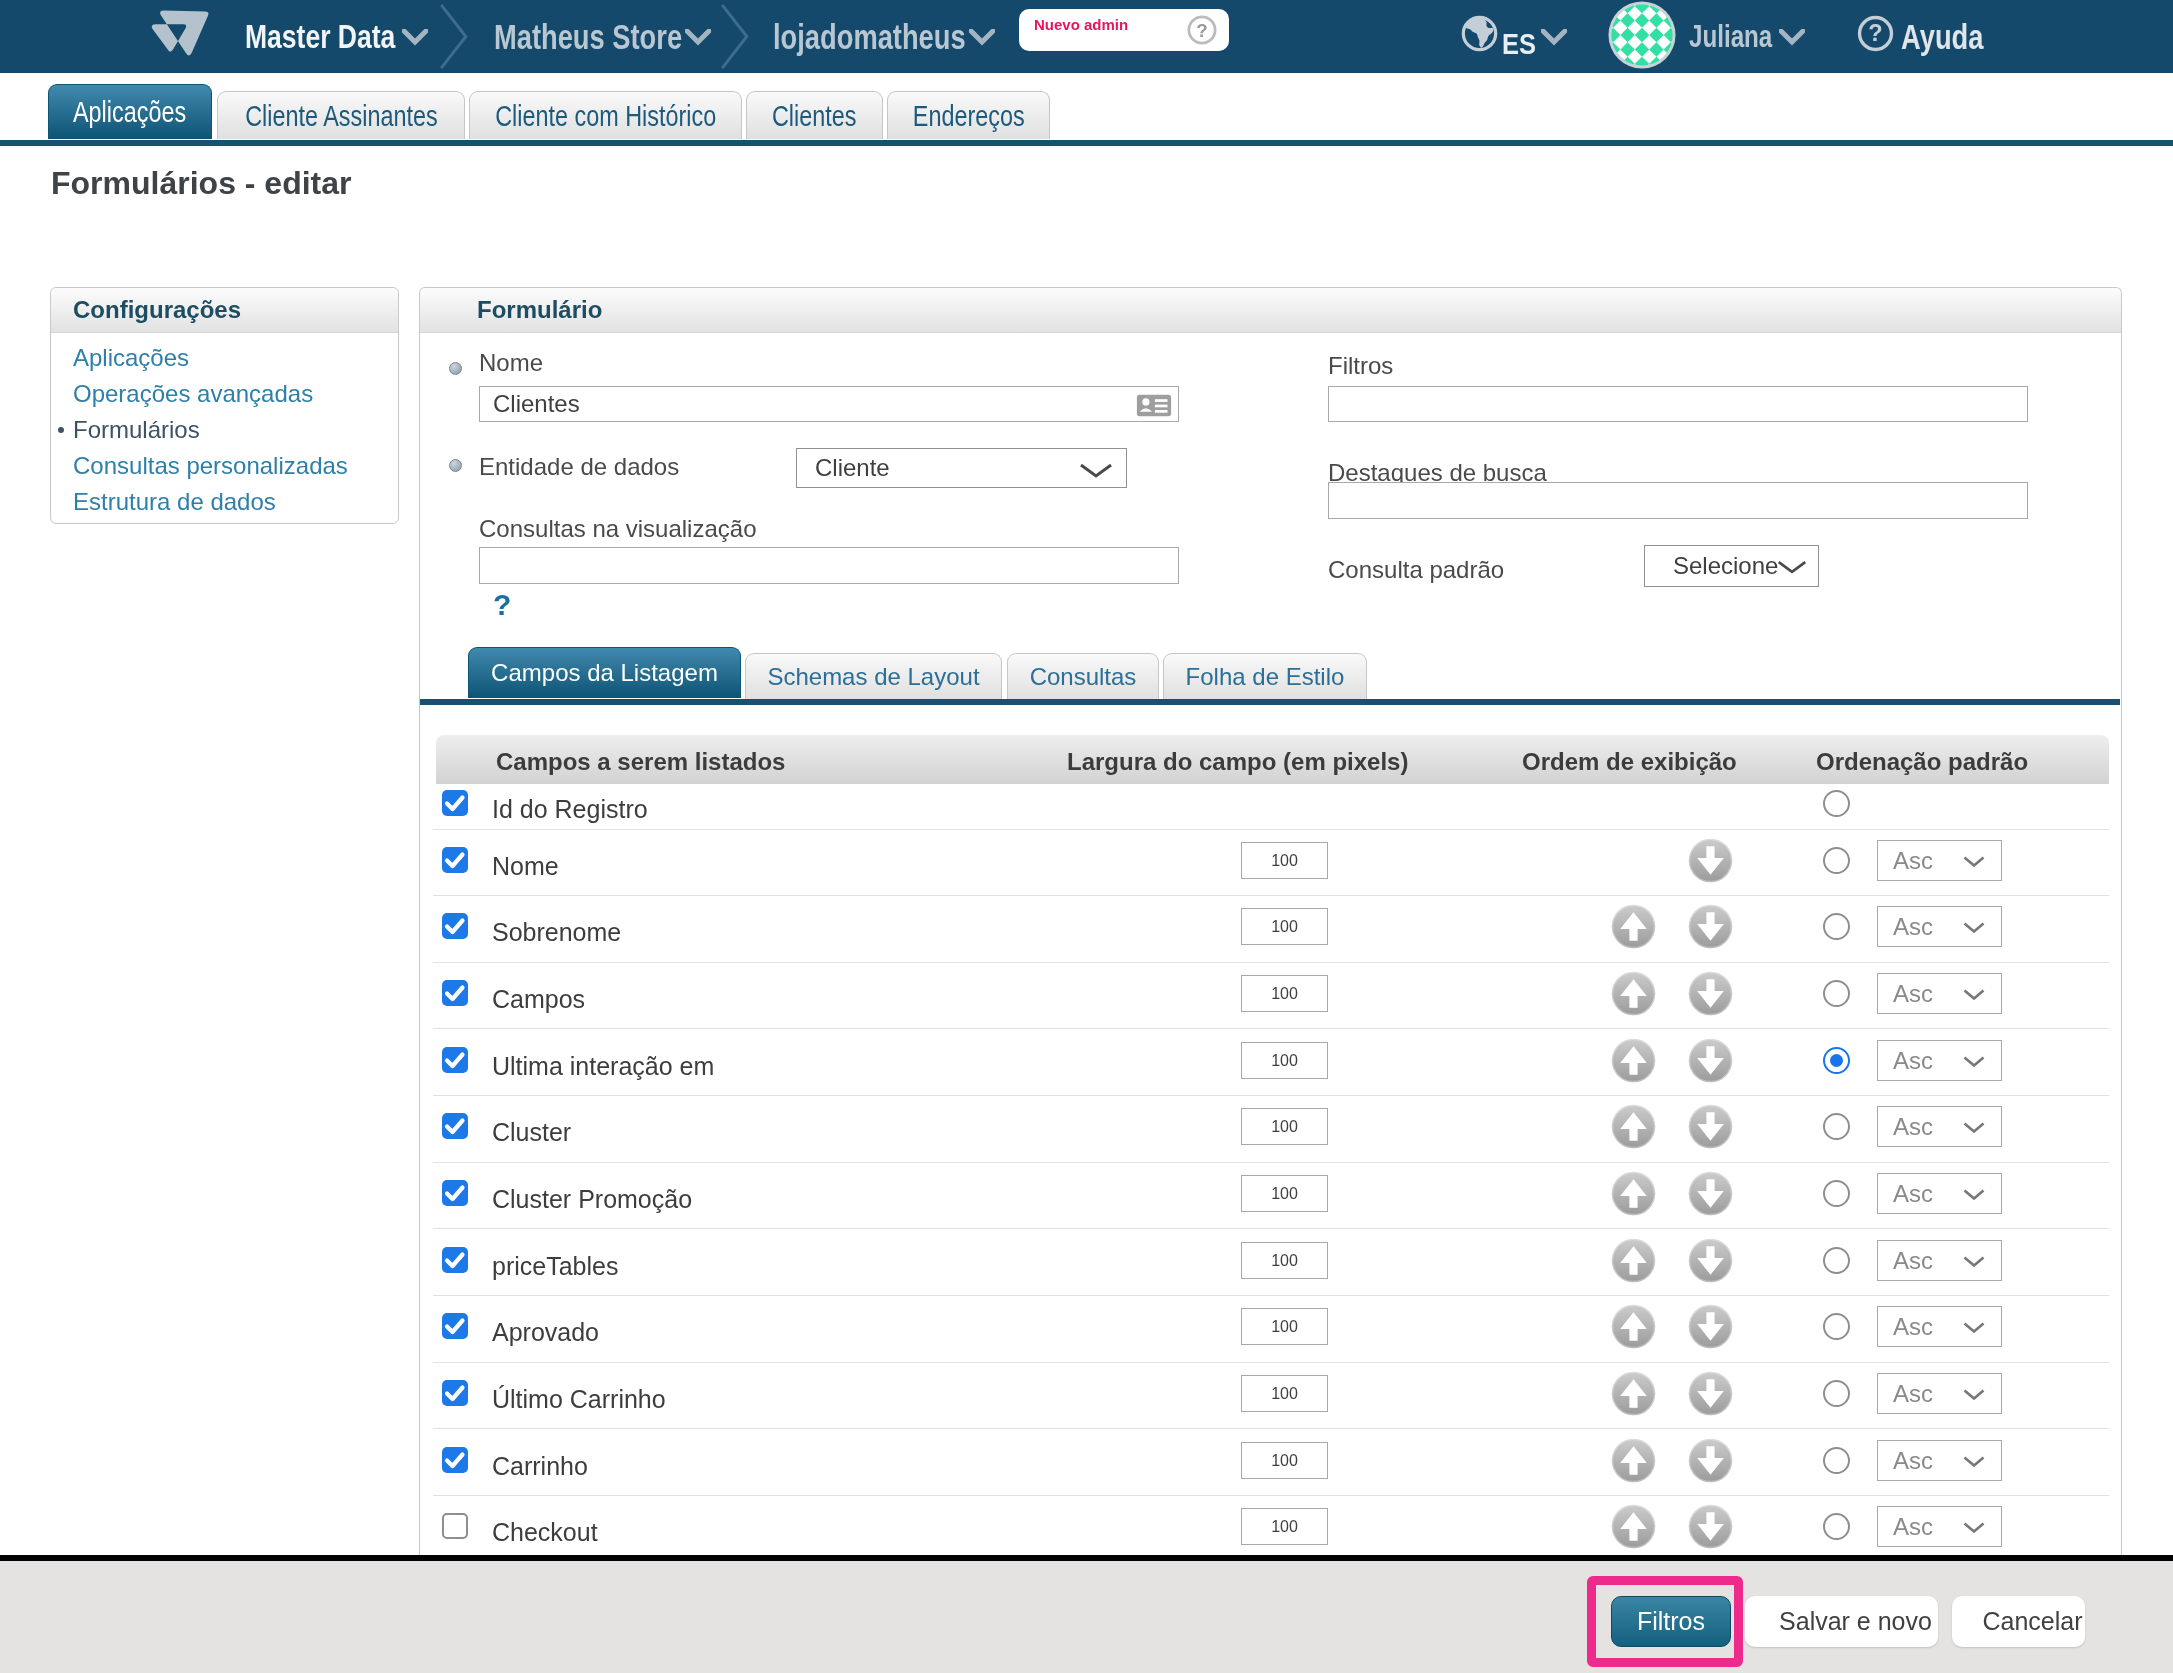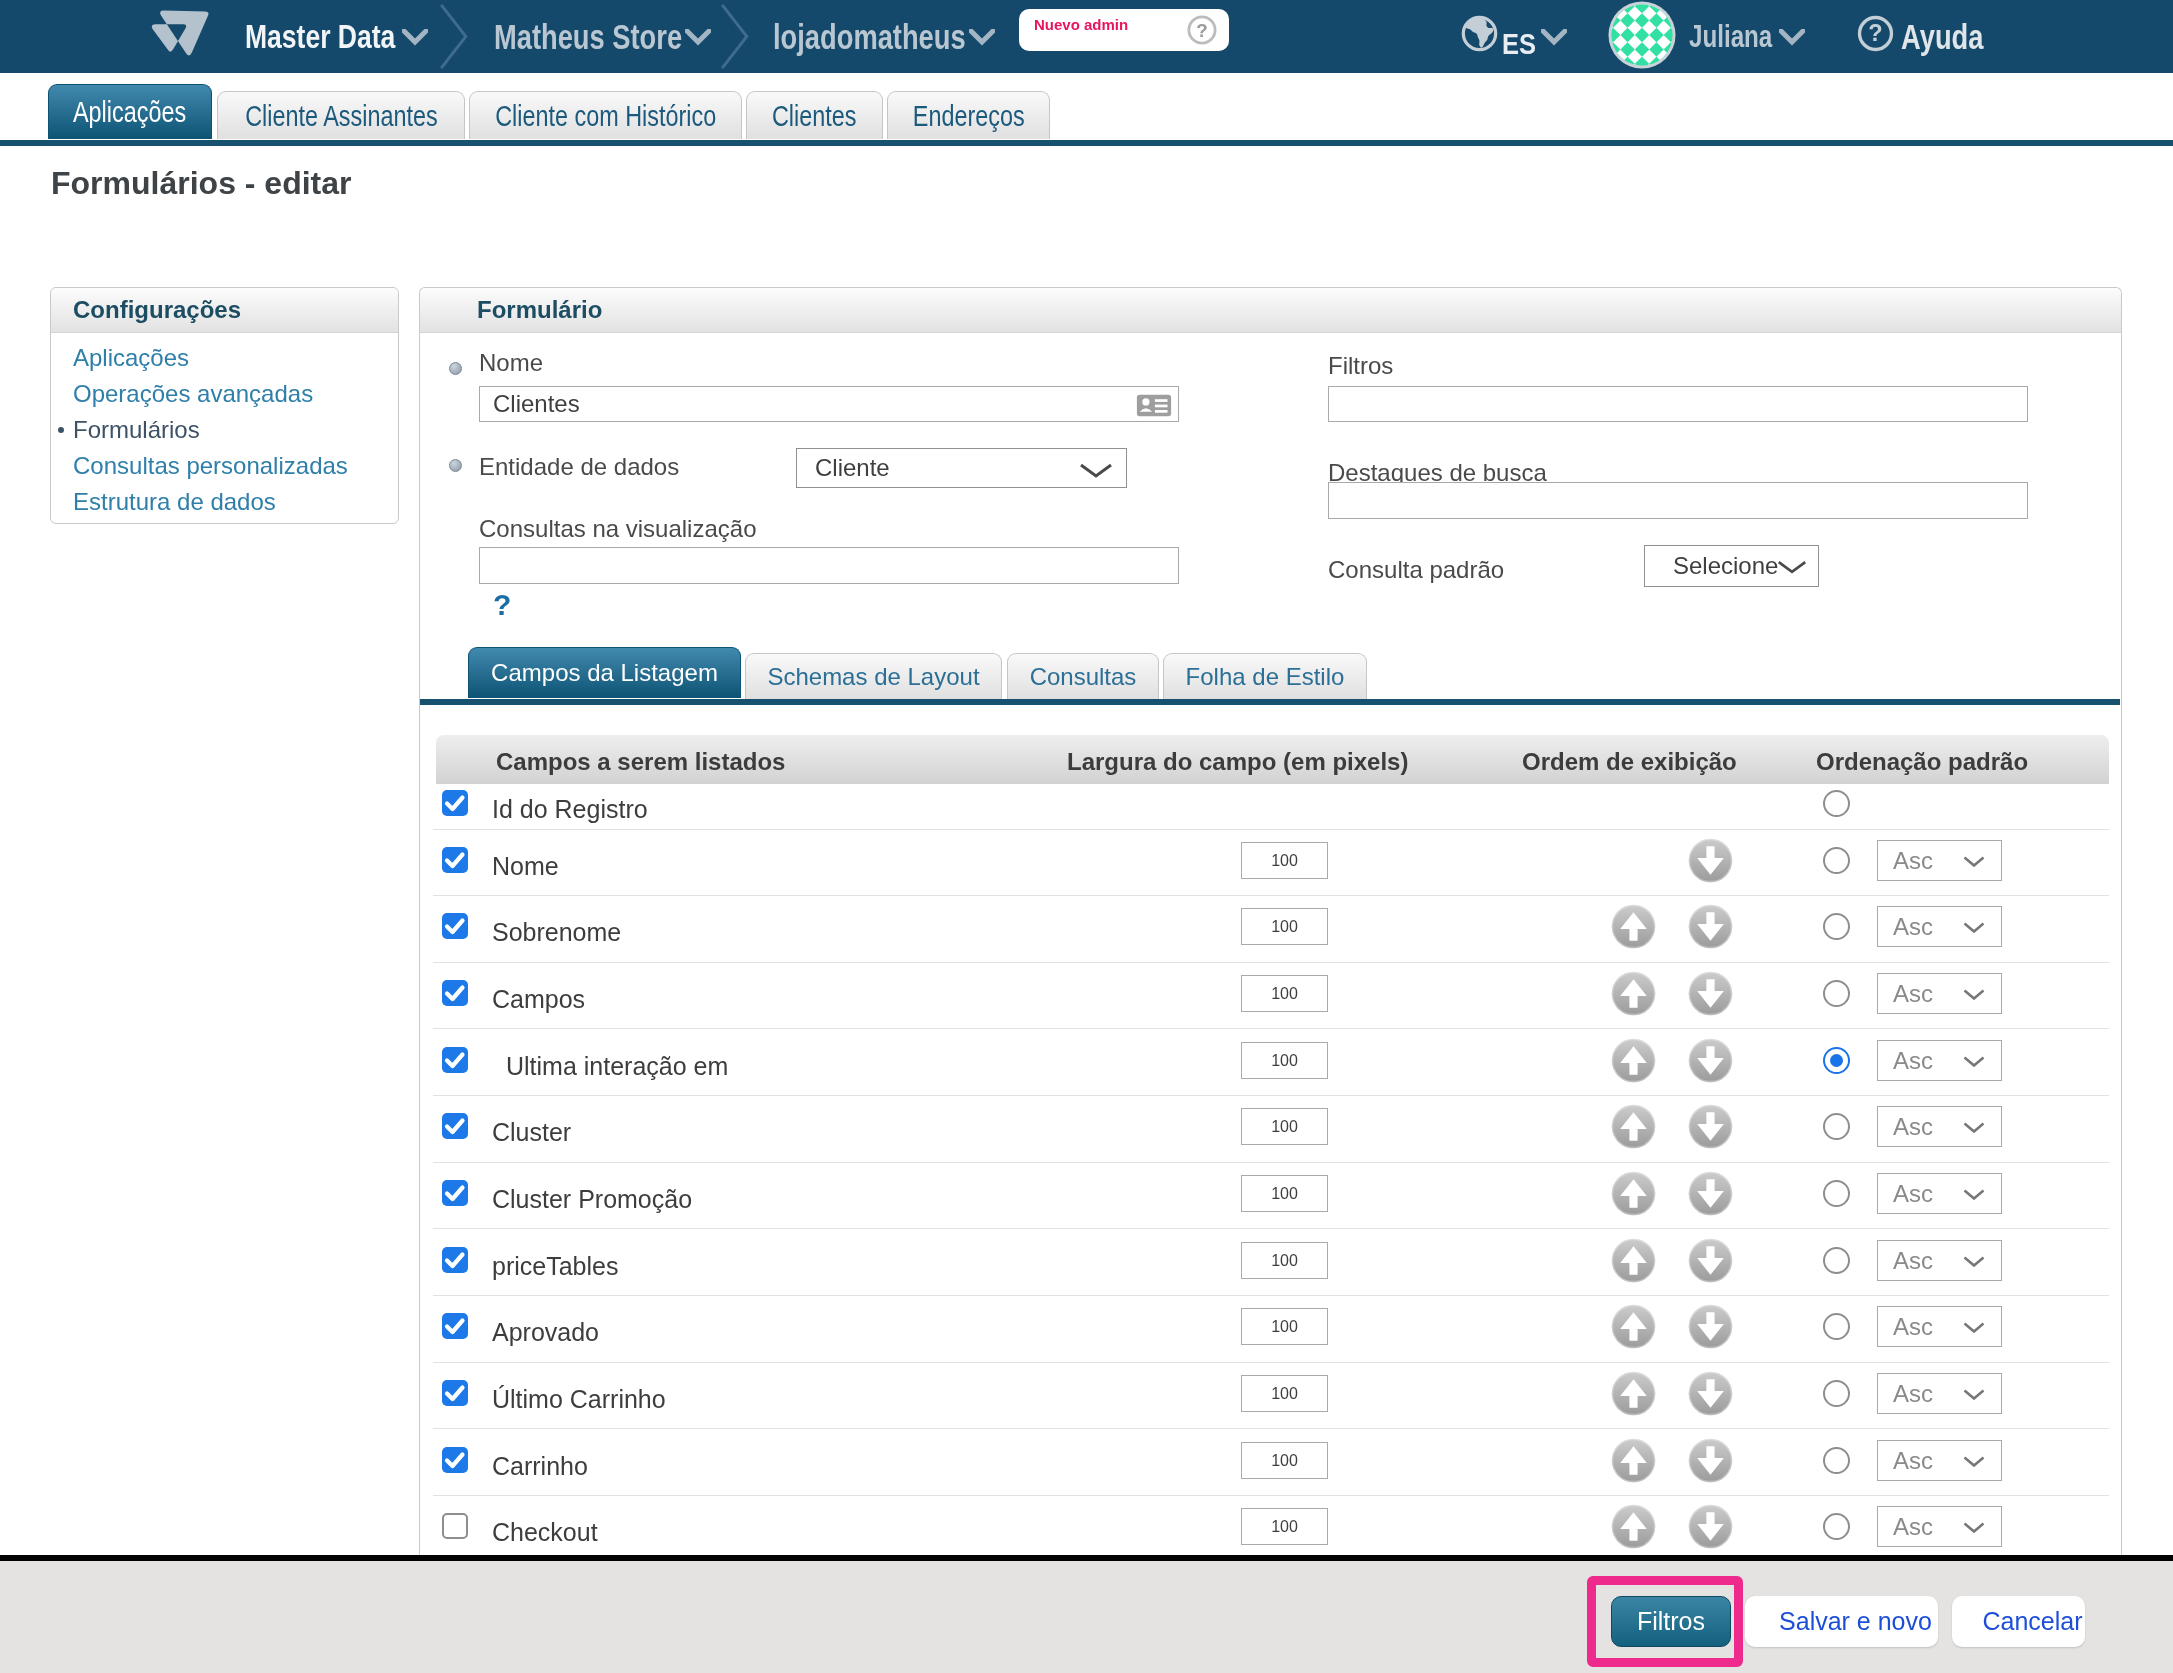--- a/index.html
+++ b/index.html
@@ -64,21 +64,21 @@
 .rowlab { position:absolute; left:59px; font-size:25px; color:#3d3d3d; white-space:nowrap; }
 .winput { position:absolute; left:808px; width:87px; height:37px; border:1px solid #a9a9a9; text-align:center; font-size:16px; color:#3f3f3f; display:flex; align-items:center; justify-content:center; }
 .radio { position:absolute; left:1390px; width:27px; height:27px; border-radius:50%; border:2px solid #8e8e8e; background:#fff; }
 .ascsel { position:absolute; left:1444px; width:125px; height:41px; border:1px solid #a9a9a9; background:#fff; font-size:24px; color:#8a8a8a; display:flex; align-items:center; padding-left:15px; }
 
 
 .blackbar { position:absolute; left:0; top:1555px; width:2173px; height:6px; background:#030303; }
 .footer { position:absolute; left:0; top:1561px; width:2173px; height:112px; background:#e4e3e1; }
 .btn { position:absolute; top:1596px; height:51px; border-radius:10px; font-size:25px; display:flex; align-items:center; justify-content:center; }
 .btn.teal { background:linear-gradient(#3a85a4,#14607f); color:#fff; border:1px solid #0e4a63; }
-.btn.white { background:#fff; color:#1d4ed8; box-shadow:0 1px 2px rgba(0,0,0,0.15);padding-left:28px; }
+.btn.white { background:#fff; color:#404040; box-shadow:0 1px 2px rgba(0,0,0,0.15);padding-left:28px; }
 .pinkbox { position:absolute; left:1587px; top:1576px; width:156px; height:91px; border:9px solid #ee2b8d; border-radius:6px; }
 </style>
 </head>
 <body>
 
 <div class="topbar">
   <svg class="abs" style="left:149px; top:9px;" width="62" height="50" viewBox="0 0 63 51">
     <path fill="#b3c2cd" fill-rule="evenodd" d="M 15 1.5 L 57.5 2.5 Q 62 2.8 60 7 L 43.5 44.5 Q 40.5 50 37.5 44.8 L 12 6.5 Q 9.5 1.5 15 1.5 Z M 7 15.5 L 35 15.5 Q 39 15.5 37.3 19.5 L 24.5 41 Q 21.5 46 18.8 41 L 3.5 20.5 Q 0.8 15.5 7 15.5 Z"></path>
   </svg>
   <div class="tb" style="left:245px;">
@@ -351,21 +351,21 @@
           </g>
   </svg></div>
       <div class="radio" style="top:17px; "></div>
       <div class="ascsel" style="top:10px;">Asc<svg style="position:absolute; right:16px; top:15px;" width="22" height="11" viewBox="0 0 22 11">
           <path d="M1.5 1.5 L11 9.5 L20.5 1.5" stroke="#777" stroke-width="2.6" fill="none"></path>
         </svg></div>
     </div><div class="trow" style="top:1030px; height:66px;">
       <div class="cb" style="top:17.3px;"><svg width="26" height="26" viewBox="0 0 26 26">
           <path d="M5 13.5 L10.5 19 L20.5 7.5" stroke="#fff" stroke-width="4.2" fill="none" stroke-linecap="round" stroke-linejoin="round"></path>
         </svg></div>
-      <span class="rowlab" style="top:22px;margin-left:14px;">Ultima interação em</span>
+      <span class="rowlab" style="top:22px;">Ultima interação em</span>
       <div class="winput" style="top:12.4px;">100</div>
       <div class="abs" style="left:1178px; top:8px;"><svg width="45" height="45" viewBox="0 0 44 44">
     <circle cx="22" cy="22" r="21.3" fill="url(#gsilver)"></circle>
     <circle cx="22" cy="22" r="20.6" fill="none" stroke="rgba(255,255,255,0.35)" stroke-width="1.4"></circle>
     <g transform="rotate(180 22 22)">
             <path d="M18 8 L26 8 L26 19.5 L35 19.5 L22 36 L9 19.5 L18 19.5 Z" fill="#fff"></path>
           </g>
   </svg></div>
       <div class="abs" style="left:1255px; top:8px;"><svg width="45" height="45" viewBox="0 0 44 44">
     <circle cx="22" cy="22" r="21.3" fill="url(#gsilver)"></circle>

